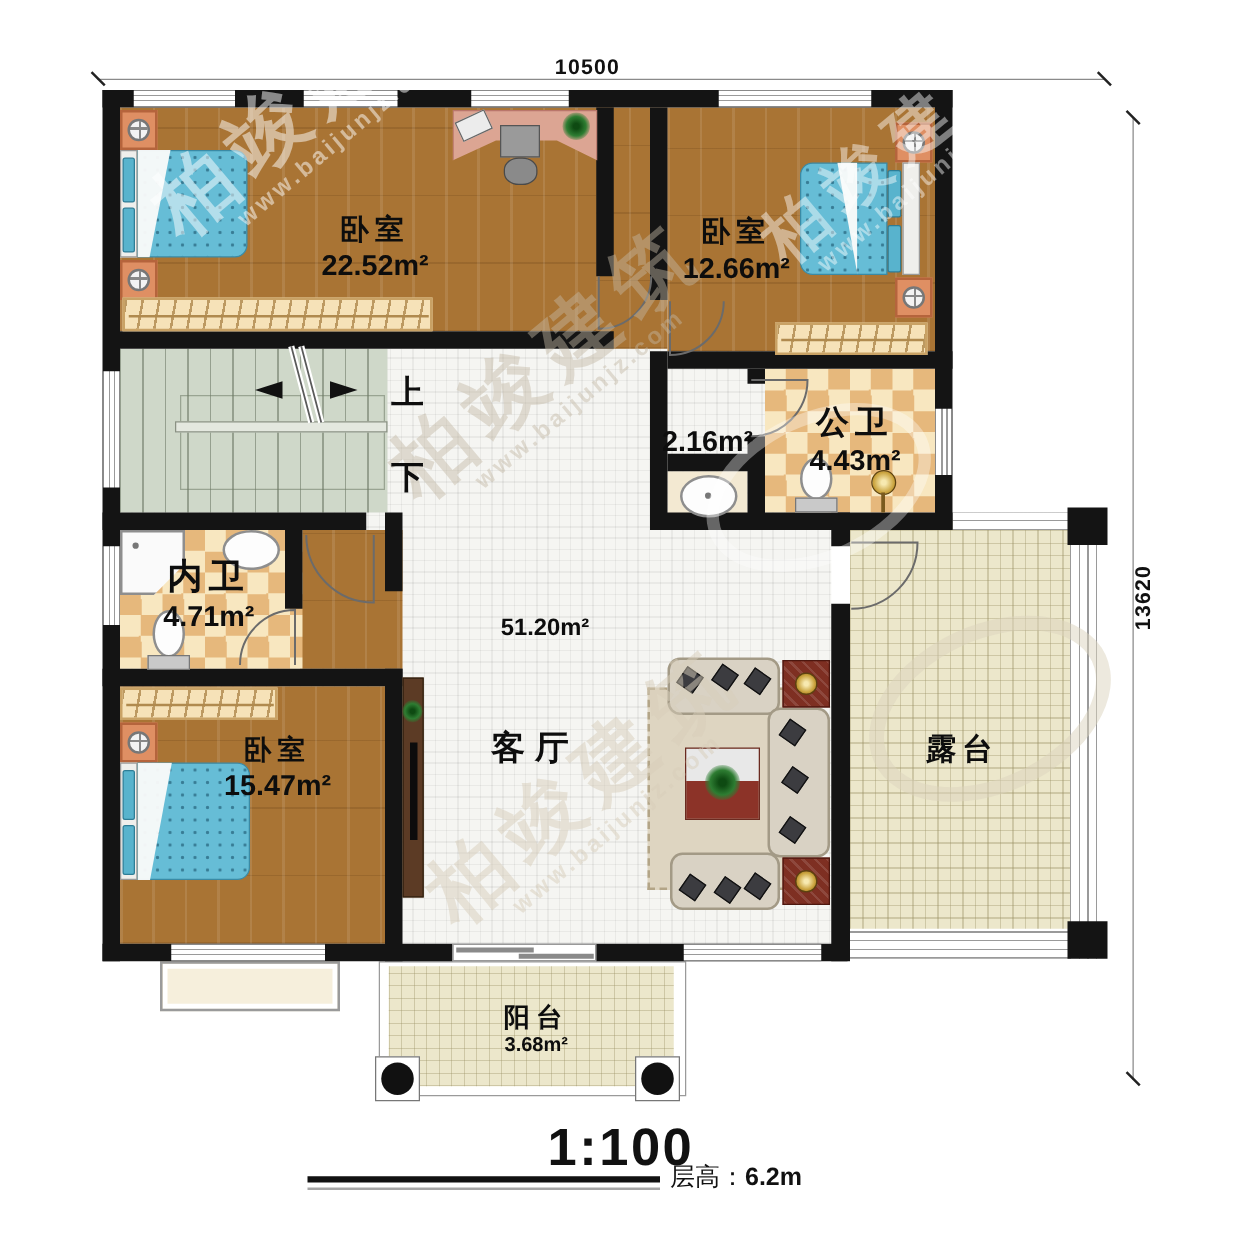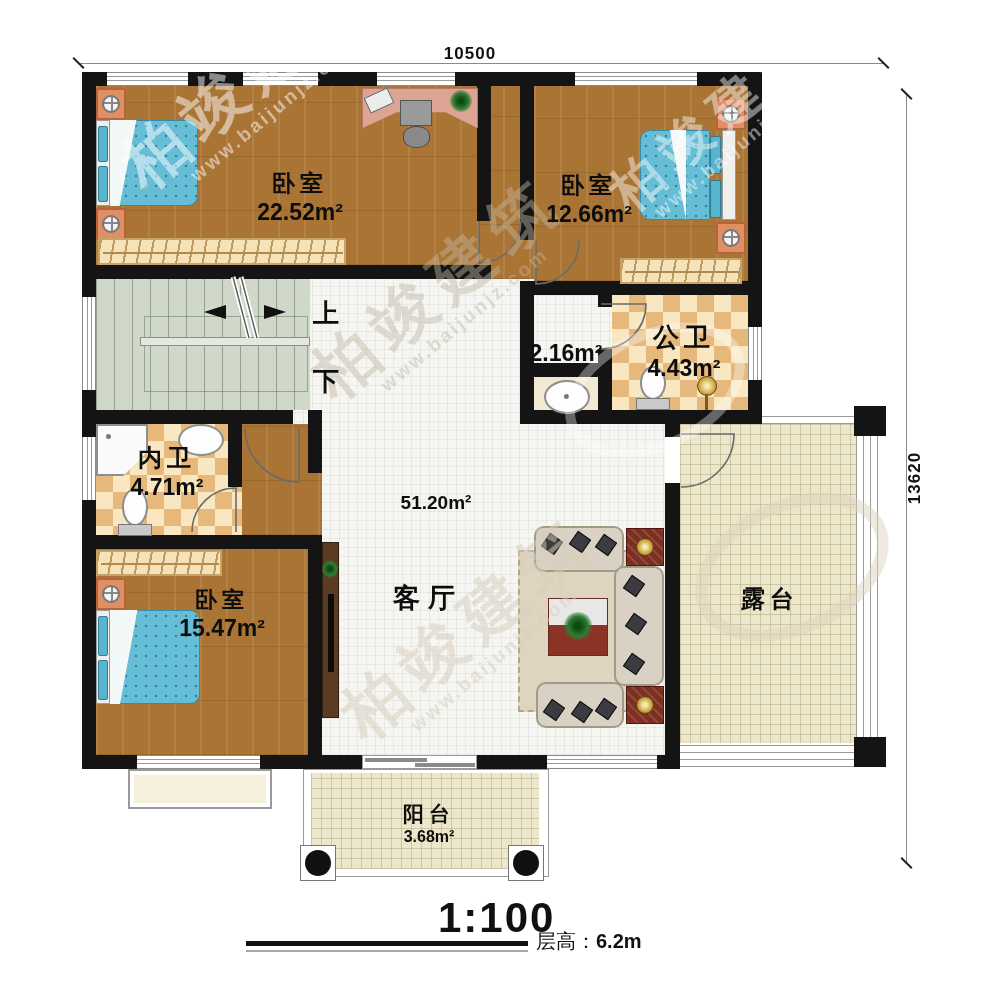--- a/index.html
+++ b/index.html
@@ -280,21 +280,21 @@
     <div class="ra">12.66m²</div>
   </div>
   <div class="lbl" style="left:684px;top:320px">
     <div class="rn" style="font-size:26px">公卫</div>
     <div class="ra">4.43m²</div>
   </div>
   <div class="lbl" style="left:566px;top:340px">
     <div class="ra">2.16m²</div>
   </div>
   <div class="lbl" style="left:167px;top:442px">
-    <div class="rn" style="font-size:24px">内卫</div>
+    <div class="rn" style="font-size:28px">内卫</div>
     <div class="ra">4.71m²</div>
   </div>
   <div class="lbl" style="left:222px;top:585px">
     <div class="rn" style="font-size:22px">卧室</div>
     <div class="ra">15.47m²</div>
   </div>
   <div class="lbl" style="left:436px;top:492px">
     <div class="ra" style="font-size:19px">51.20m²</div>
   </div>
   <div class="lbl" style="left:428px;top:580px">

